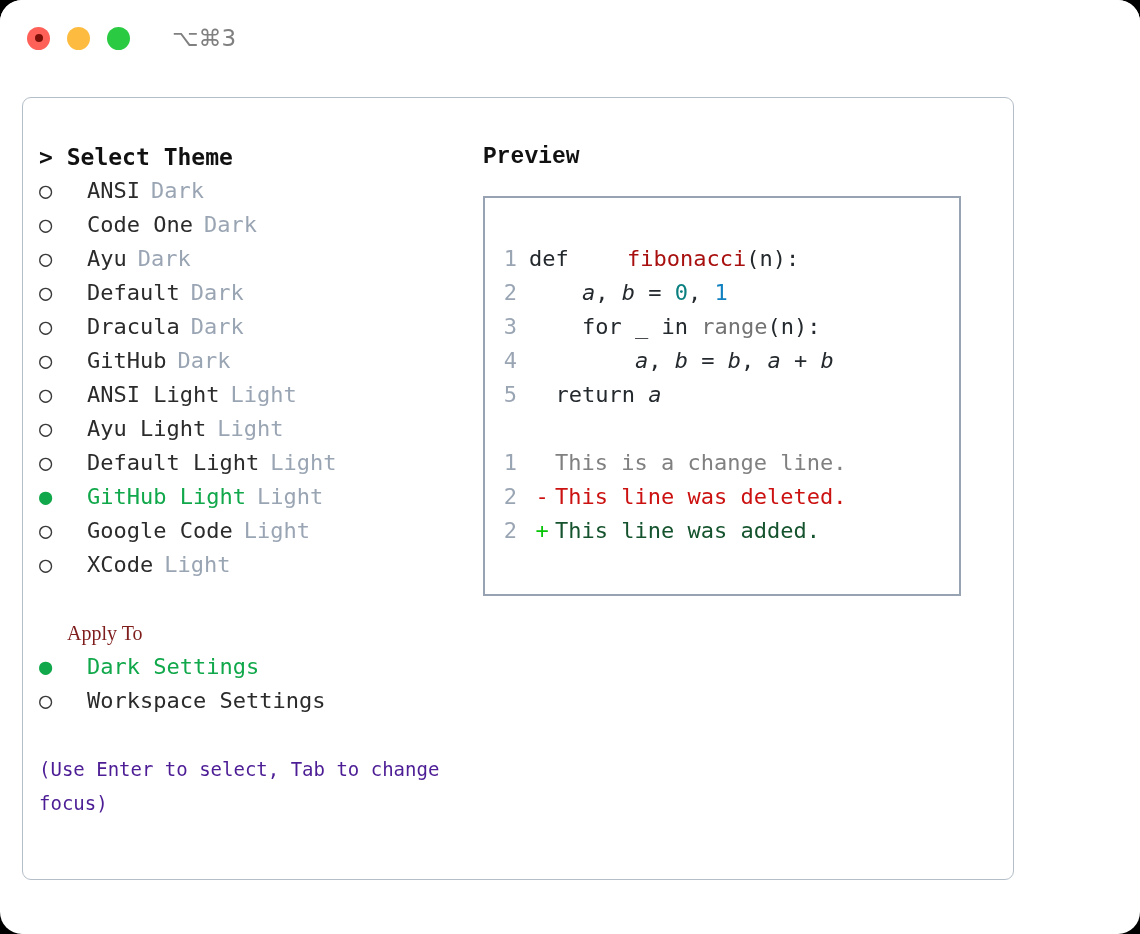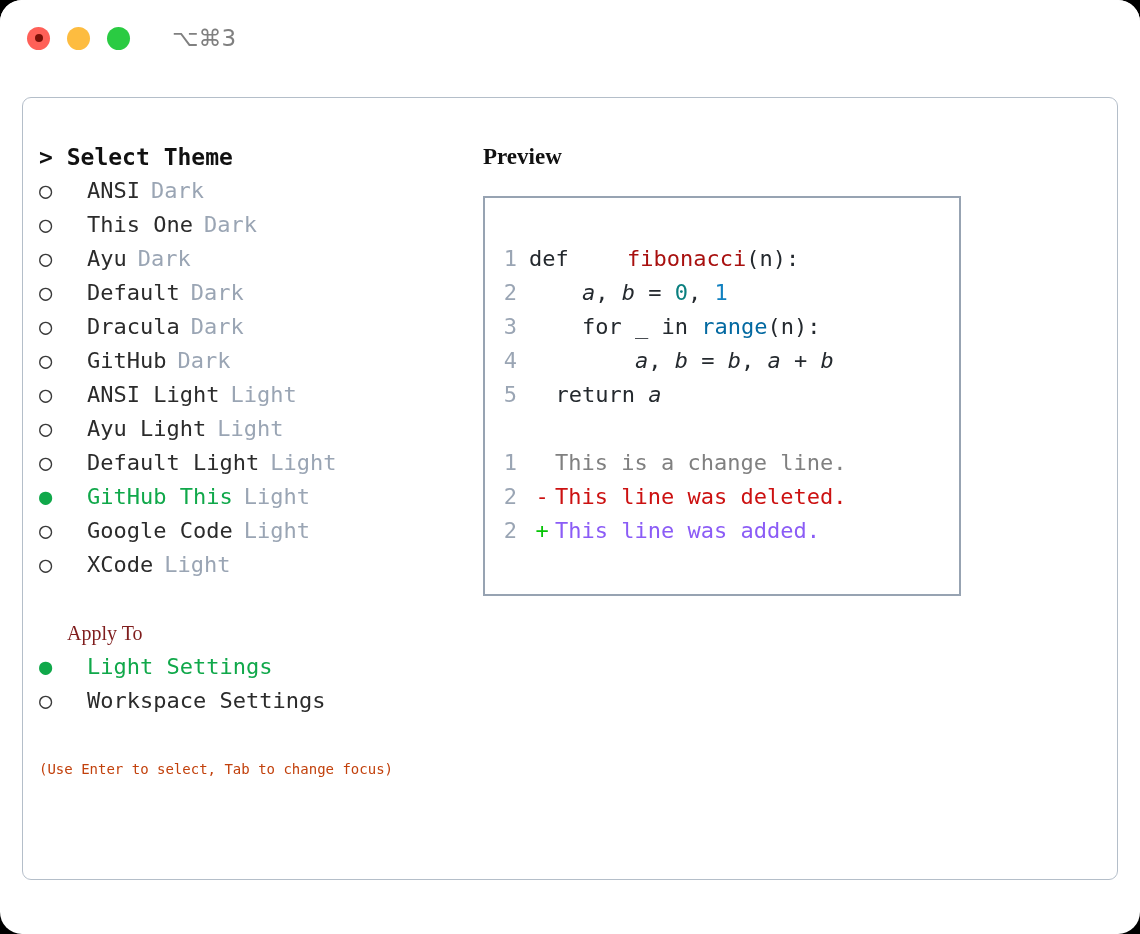--- a/index.html
+++ b/index.html
@@ -51,21 +51,21 @@
     font-size: 23px;
     color: #808080;
     letter-spacing: 0px;
   }
 
   
   .panel {
     position: absolute;
     left: 22px;
     top: 97px;
-    width: 1096px;
+    width: 992px;
     height: 783px;
     border: 1.6px solid #b4bec9;
     border-radius: 9px;
     background: #ffffff;
   }
 
   .panel-inner {
     position: relative;
     width: 100%;
     height: 100%;
@@ -115,31 +115,31 @@
     font-family: Liberation Serif, serif;
     font-size: 20px;
     line-height: 34px;
     color: #7f1d1d;
     padding-left: 28px;
     white-space: pre;
   }
 
   .hint {
     font-family: "DejaVu Sans Mono", monospace;
-    font-size: 14px;
-    line-height: 34px;
-    color: #c2410c;
+    font-size: 19px;
+    line-height: 34px;
+    color: #4c1d95;
     width: 410px;
     white-space: normal;
     margin-top: 34px;
   }
 
   
   .preview-title {
-    font-family: Liberation Serif, serif;
+    font-family: Liberation Mono, monospace;
     font-size: 23px;
     line-height: 34px;
     font-weight: bold;
     color: #111111;
   }
 
   .preview-box {
     margin-top: 22px;
     width: 478px;
     height: 400px;
@@ -160,35 +160,35 @@
     flex: 0 0 44px;
     text-align: right;
     color: #9aa5b4;
     padding-right: 12px;
   }
   .codetext { color: #24292e; }
 
   .tok-fn   { color: #a8100f; margin-left: 45px; }
   .tok-num0 { color: #0a7f7f; }
   .tok-num1 { color: #1080c0; }
-  .tok-call { color: #0369a1; }
+  .tok-call { color: #737373; }
   .tok-var  { font-style: italic; }
 
   .blank-line { height: 34px; }
 
   .diff-marker {
     flex: 0 0 26px;
     text-align: center;
   }
   .diff-ctx    .diff-marker { color: #808080; }
   .diff-ctx    .difftext    { color: #808080; }
   .diff-del    .diff-marker { color: #cc1111; }
   .diff-del    .difftext    { color: #cc1111; text-align: center; }
   .diff-add    .diff-marker { color: #06c406; }
-  .diff-add    .difftext    { color: #8b5cf6; }
+  .diff-add    .difftext    { color: #14532d; }
 </style>
 </head>
 <body>
 
 <div class="window">
 
   <div class="titlebar">
     <div class="lights">
       <div class="light close"></div>
       <div class="light min"></div>
@@ -200,39 +200,39 @@
   <div class="panel">
     <div class="panel-inner">
       <div class="cols">
 
         <div class="col-left">
 
           <div class="heading"><span>&gt;</span> <span>Select Theme</span></div>
 
           <div id="theme-list">
               <div class="opt-row"><span class="bullet">○</span><span class="opt-label">ANSI</span><span class="opt-tag">Dark</span></div>
-              <div class="opt-row"><span class="bullet">○</span><span class="opt-label">This One</span><span class="opt-tag">Dark</span></div>
+              <div class="opt-row"><span class="bullet">○</span><span class="opt-label">Code One</span><span class="opt-tag">Dark</span></div>
               <div class="opt-row"><span class="bullet">○</span><span class="opt-label">Ayu</span><span class="opt-tag">Dark</span></div>
               <div class="opt-row"><span class="bullet">○</span><span class="opt-label">Default</span><span class="opt-tag">Dark</span></div>
               <div class="opt-row"><span class="bullet">○</span><span class="opt-label">Dracula</span><span class="opt-tag">Dark</span></div>
               <div class="opt-row"><span class="bullet">○</span><span class="opt-label">GitHub</span><span class="opt-tag">Dark</span></div>
               <div class="opt-row"><span class="bullet">○</span><span class="opt-label">ANSI Light</span><span class="opt-tag">Light</span></div>
               <div class="opt-row"><span class="bullet">○</span><span class="opt-label">Ayu Light</span><span class="opt-tag">Light</span></div>
               <div class="opt-row"><span class="bullet">○</span><span class="opt-label">Default Light</span><span class="opt-tag">Light</span></div>
-              <div class="opt-row sel"><span class="bullet sel">●</span><span class="opt-label">GitHub This</span><span class="opt-tag">Light</span></div>
+              <div class="opt-row sel"><span class="bullet sel">●</span><span class="opt-label">GitHub Light</span><span class="opt-tag">Light</span></div>
               <div class="opt-row"><span class="bullet">○</span><span class="opt-label">Google Code</span><span class="opt-tag">Light</span></div>
               <div class="opt-row"><span class="bullet">○</span><span class="opt-label">XCode</span><span class="opt-tag">Light</span></div>
             </div>
 
           <div class="section-gap"></div>
 
           <div class="applyto">Apply To</div>
 
           <div id="apply-list">
-              <div class="opt-row sel"><span class="bullet sel">●</span><span class="opt-label">Light Settings</span></div>
+              <div class="opt-row sel"><span class="bullet sel">●</span><span class="opt-label">Dark Settings</span></div>
               <div class="opt-row"><span class="bullet">○</span><span class="opt-label">Workspace Settings</span></div>
             </div>
 
           <div class="hint">(Use Enter to select, Tab to change focus)</div>
         </div>
 
         <div class="col-right">
           <div class="preview-title">Preview</div>
 
           <div class="preview-box">

